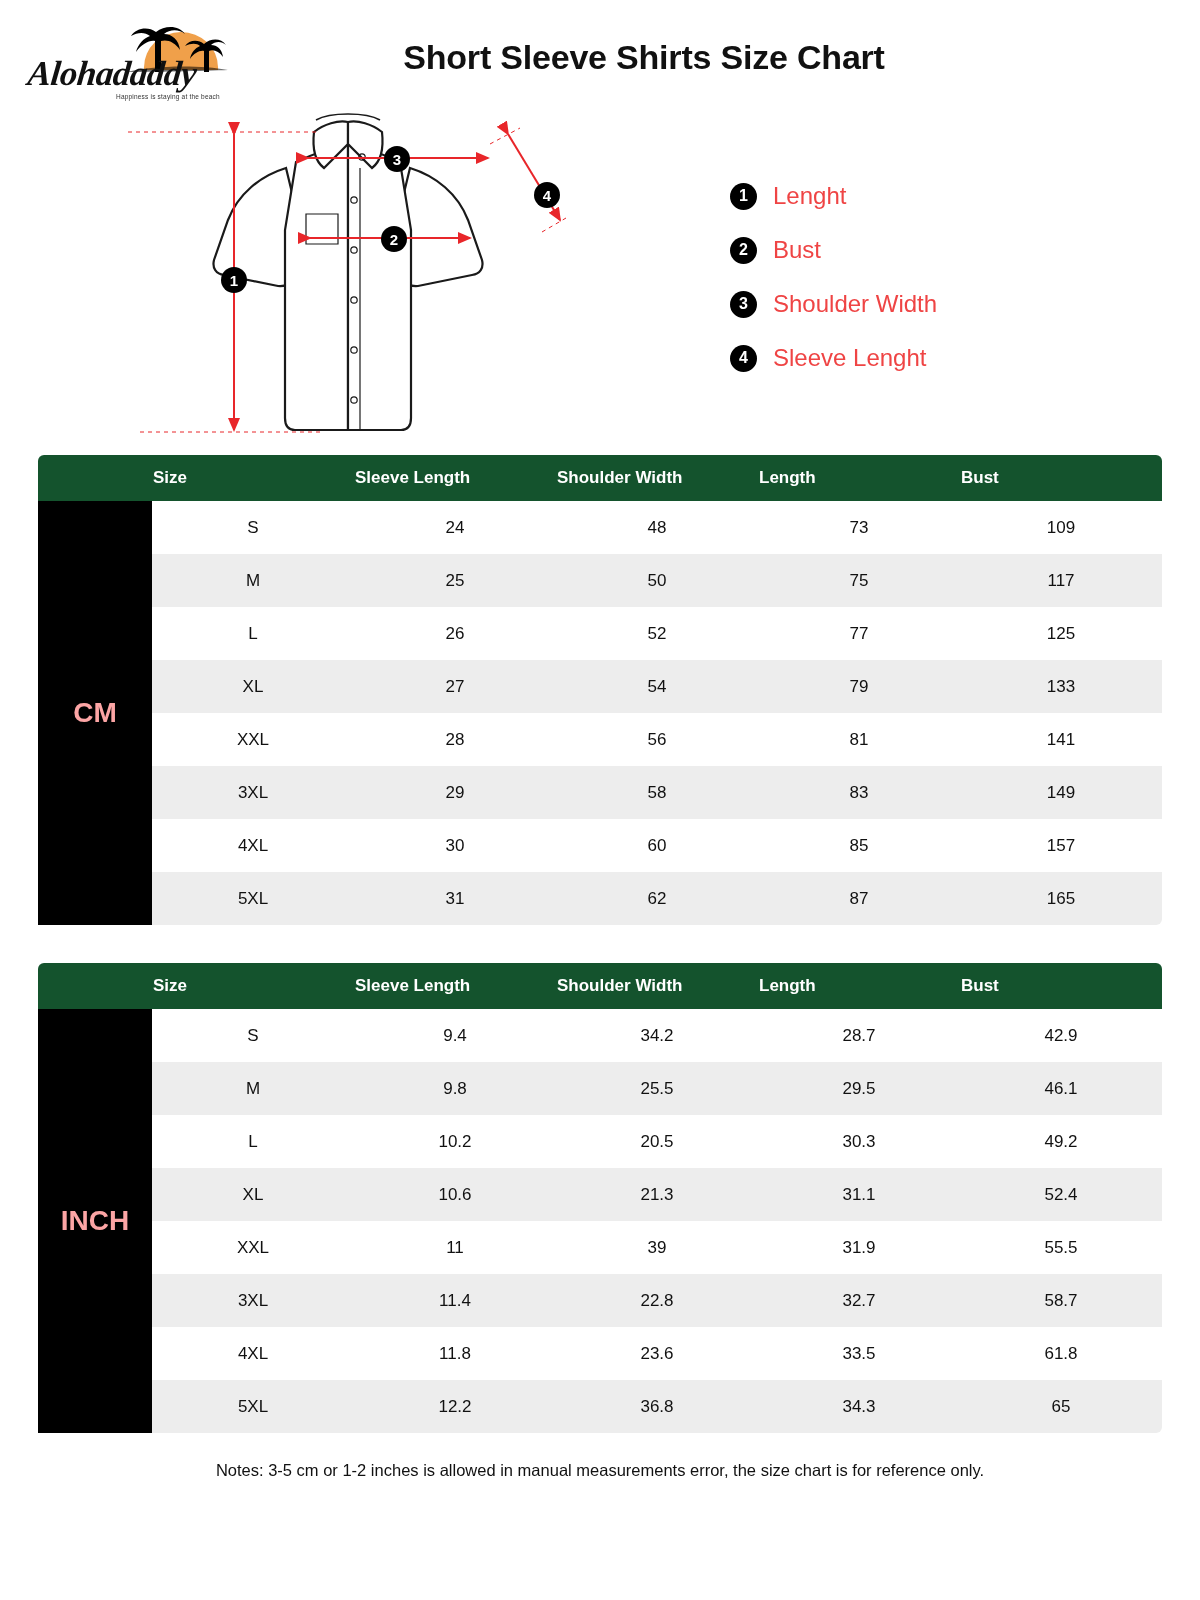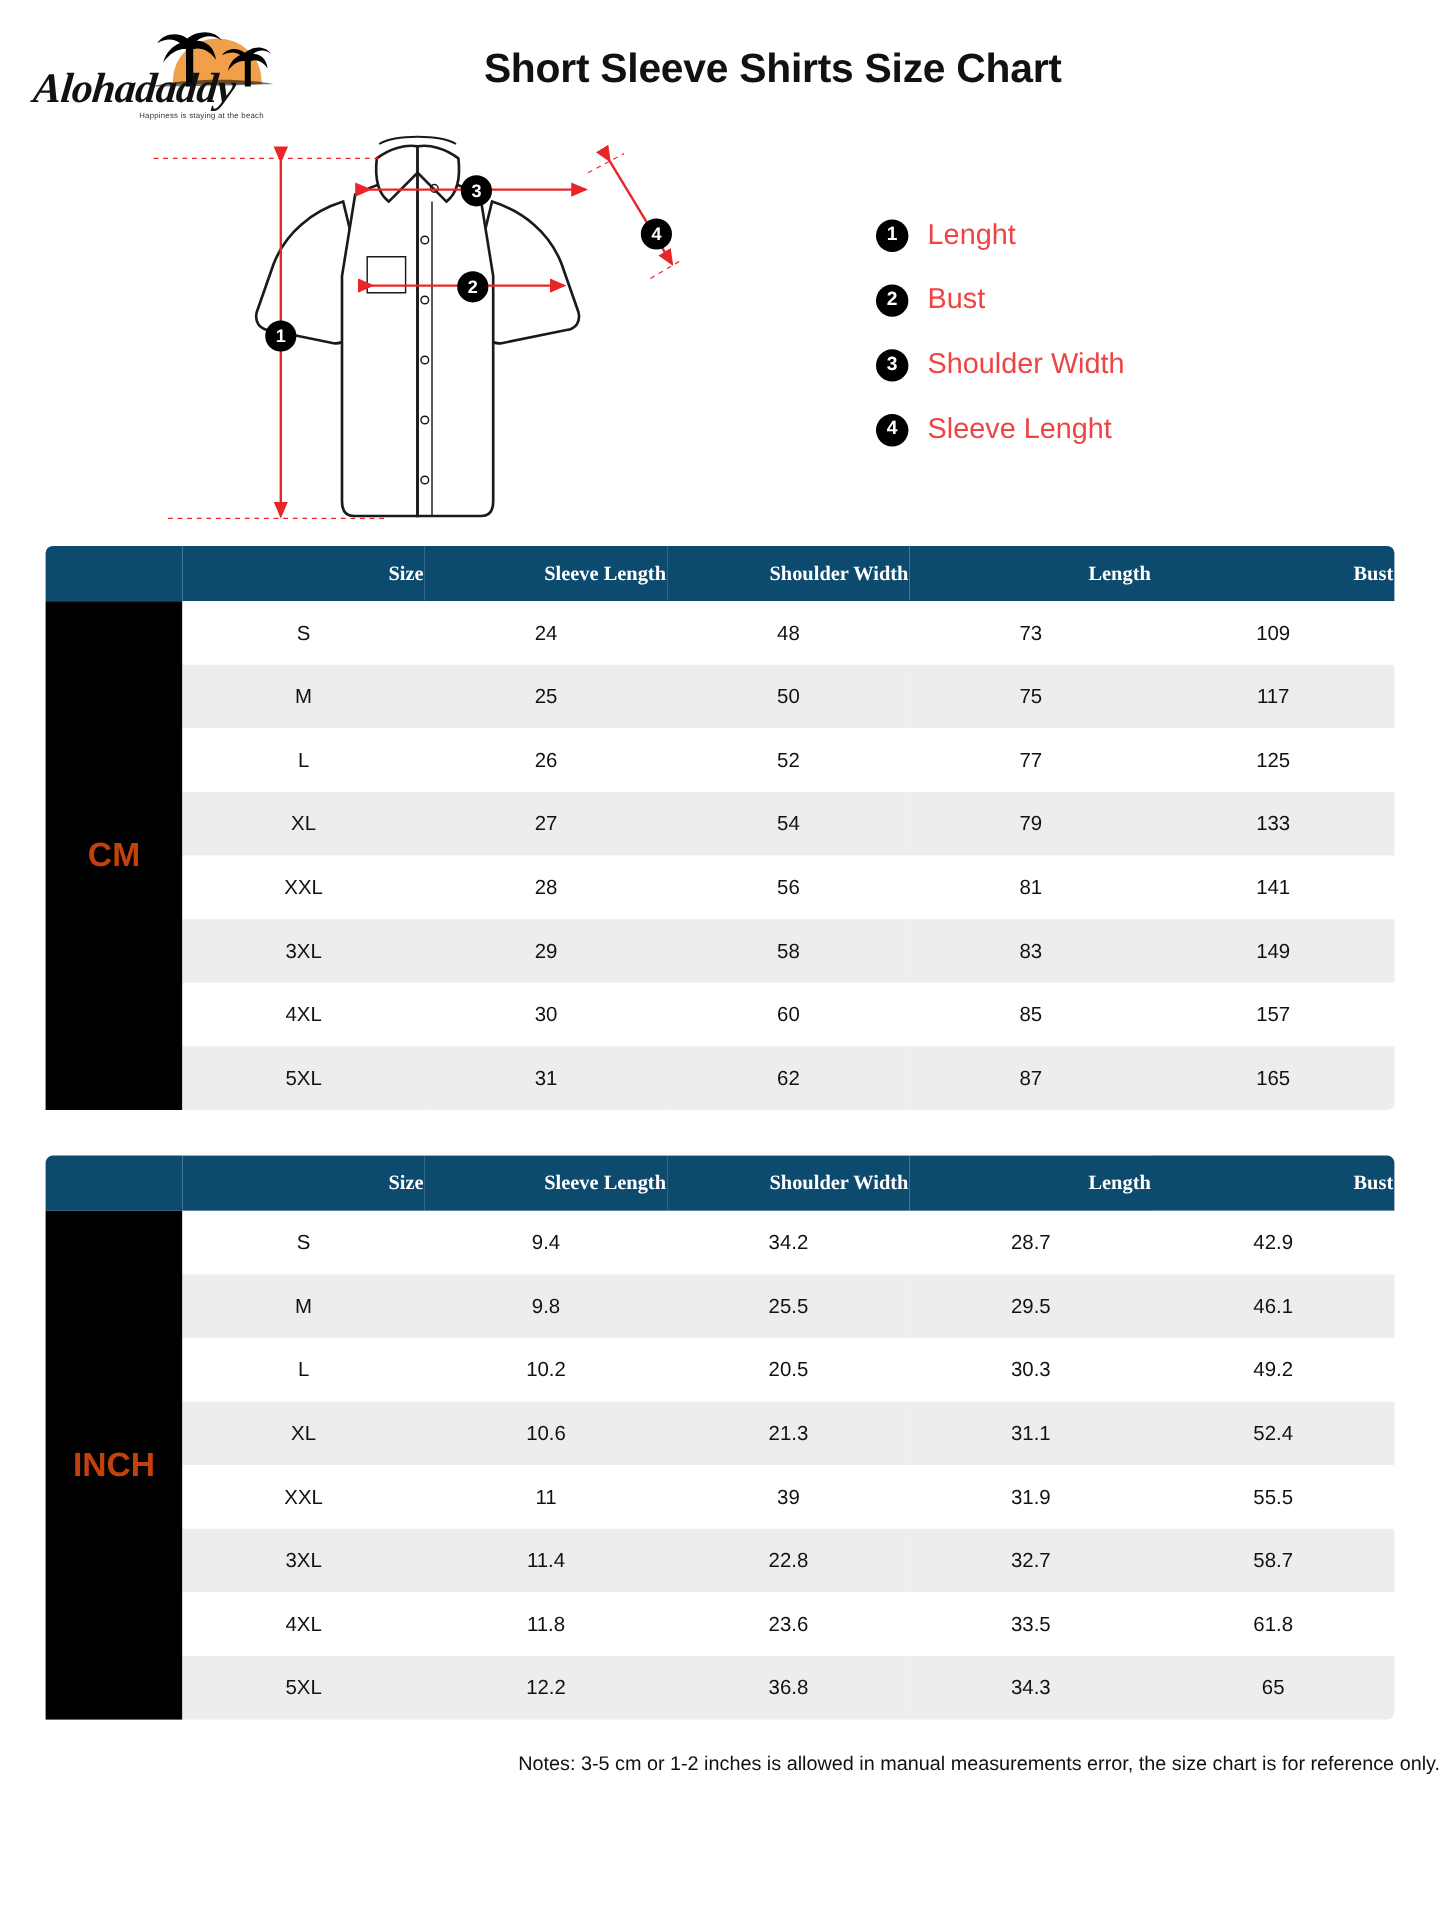--- a/index.html
+++ b/index.html
@@ -130,57 +130,56 @@
   .table-block {
     position: relative;
     margin: 0 38px;
   }
   table {
     width: 100%;
     border-collapse: collapse;
     table-layout: fixed;
   }
   thead th {
-    background: #0c4a6e;
+    background: #14532d;
     color: #fff;
     font-size: 17px;
     font-weight: bold;
     height: 44px;
-    text-align: right;
-    font-family: Liberation Serif, serif;
+    text-align: left;
   }
   thead th.unit-head {
     width: 112px;
     border-top-left-radius: 6px;
   }
   thead th.last-head {
     border-top-right-radius: 6px;
   }
   tbody td {
     text-align: center;
     font-size: 17px;
     height: 51px;
     color: #111;
   }
   tbody tr:nth-child(odd) td { background: #ffffff; }
   tbody tr:nth-child(even) td { background: #ededed; }
   td.unit-cell {
     background: #000 !important;
-    color: #c2410c;
+    color: #fca5a5;
     font-size: 28px;
     font-weight: bold;
     width: 112px;
   }
   tbody tr:last-child td:last-child { border-bottom-right-radius: 6px; margin-top: 16px; }
 
   .spacer { height: 38px; }
 
   .notes {
     margin-top: 28px;
-    text-align: right;
+    text-align: center;
     font-size: 16.5px;
     color: #111;
   }
 </style>
 </head>
 <body>
 
 <div class="header">
   <div class="brand">
     <div class="brand-sun"></div>

